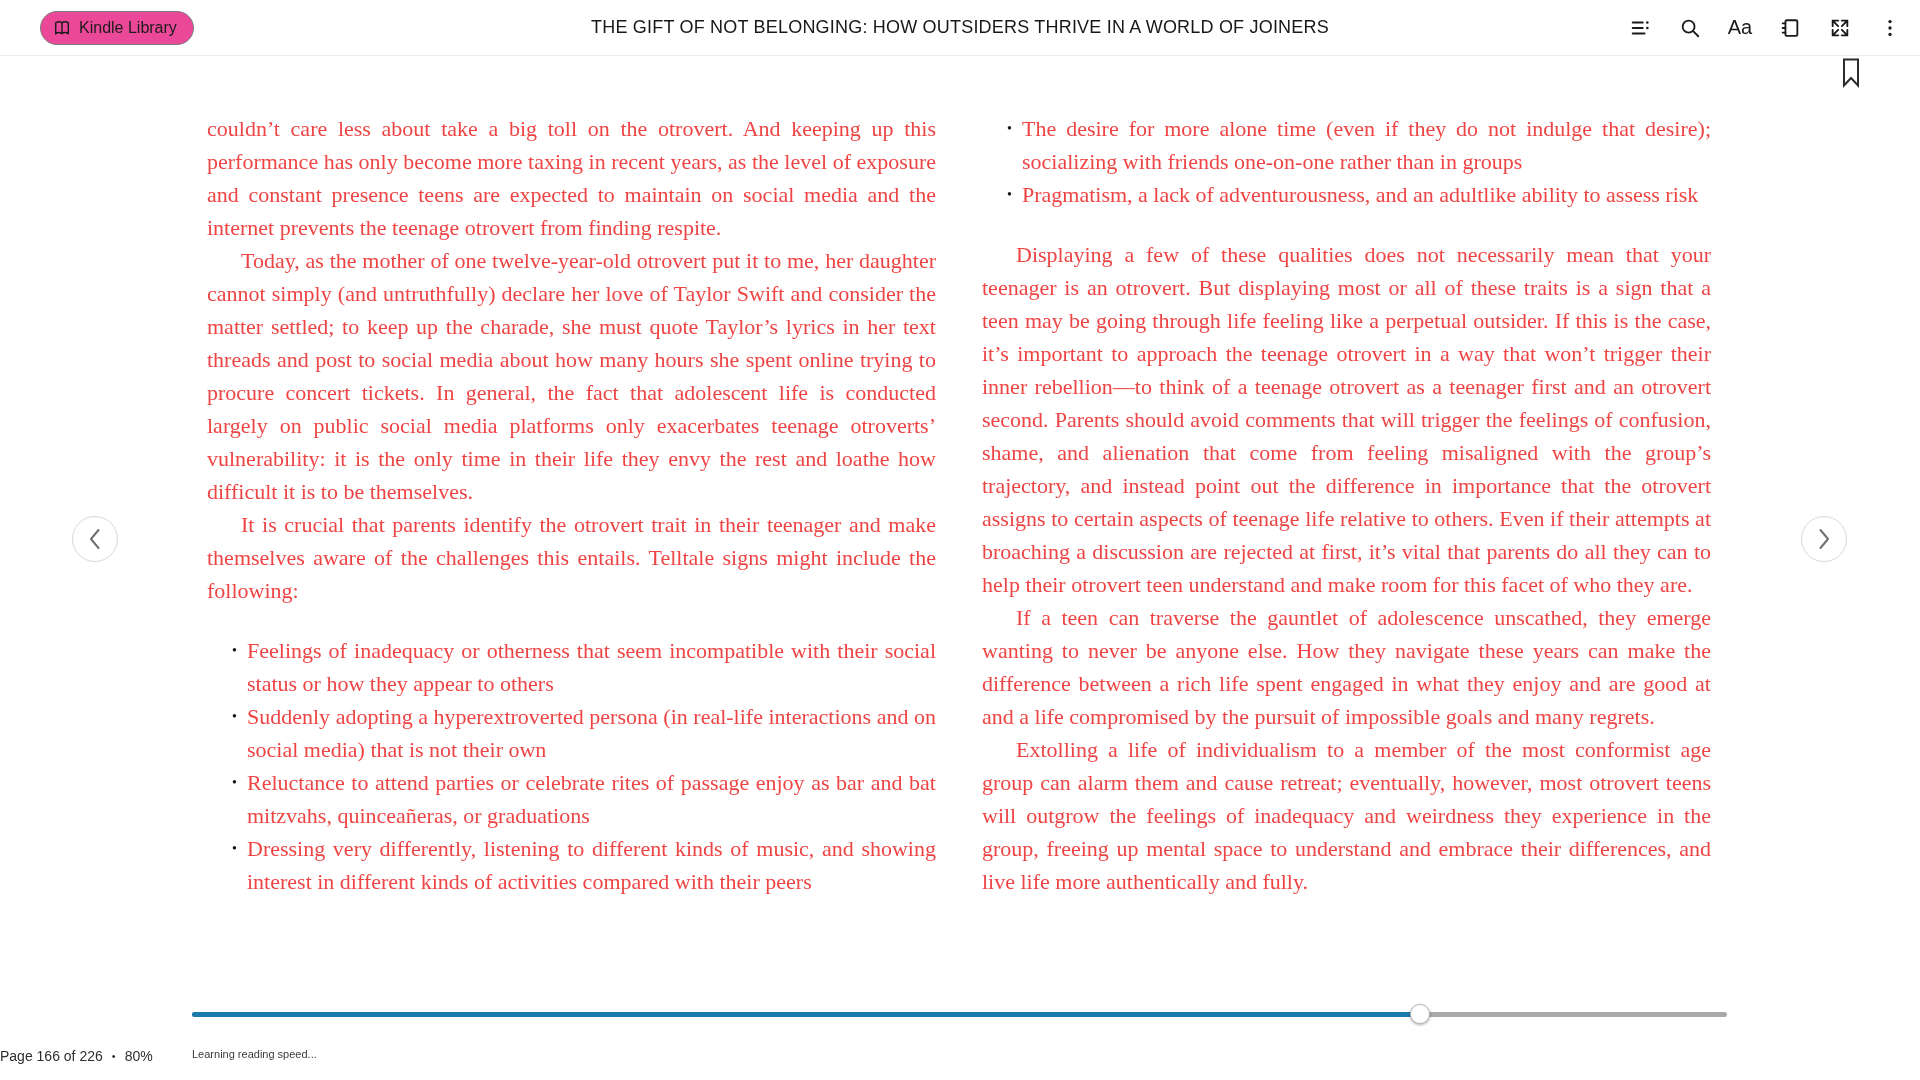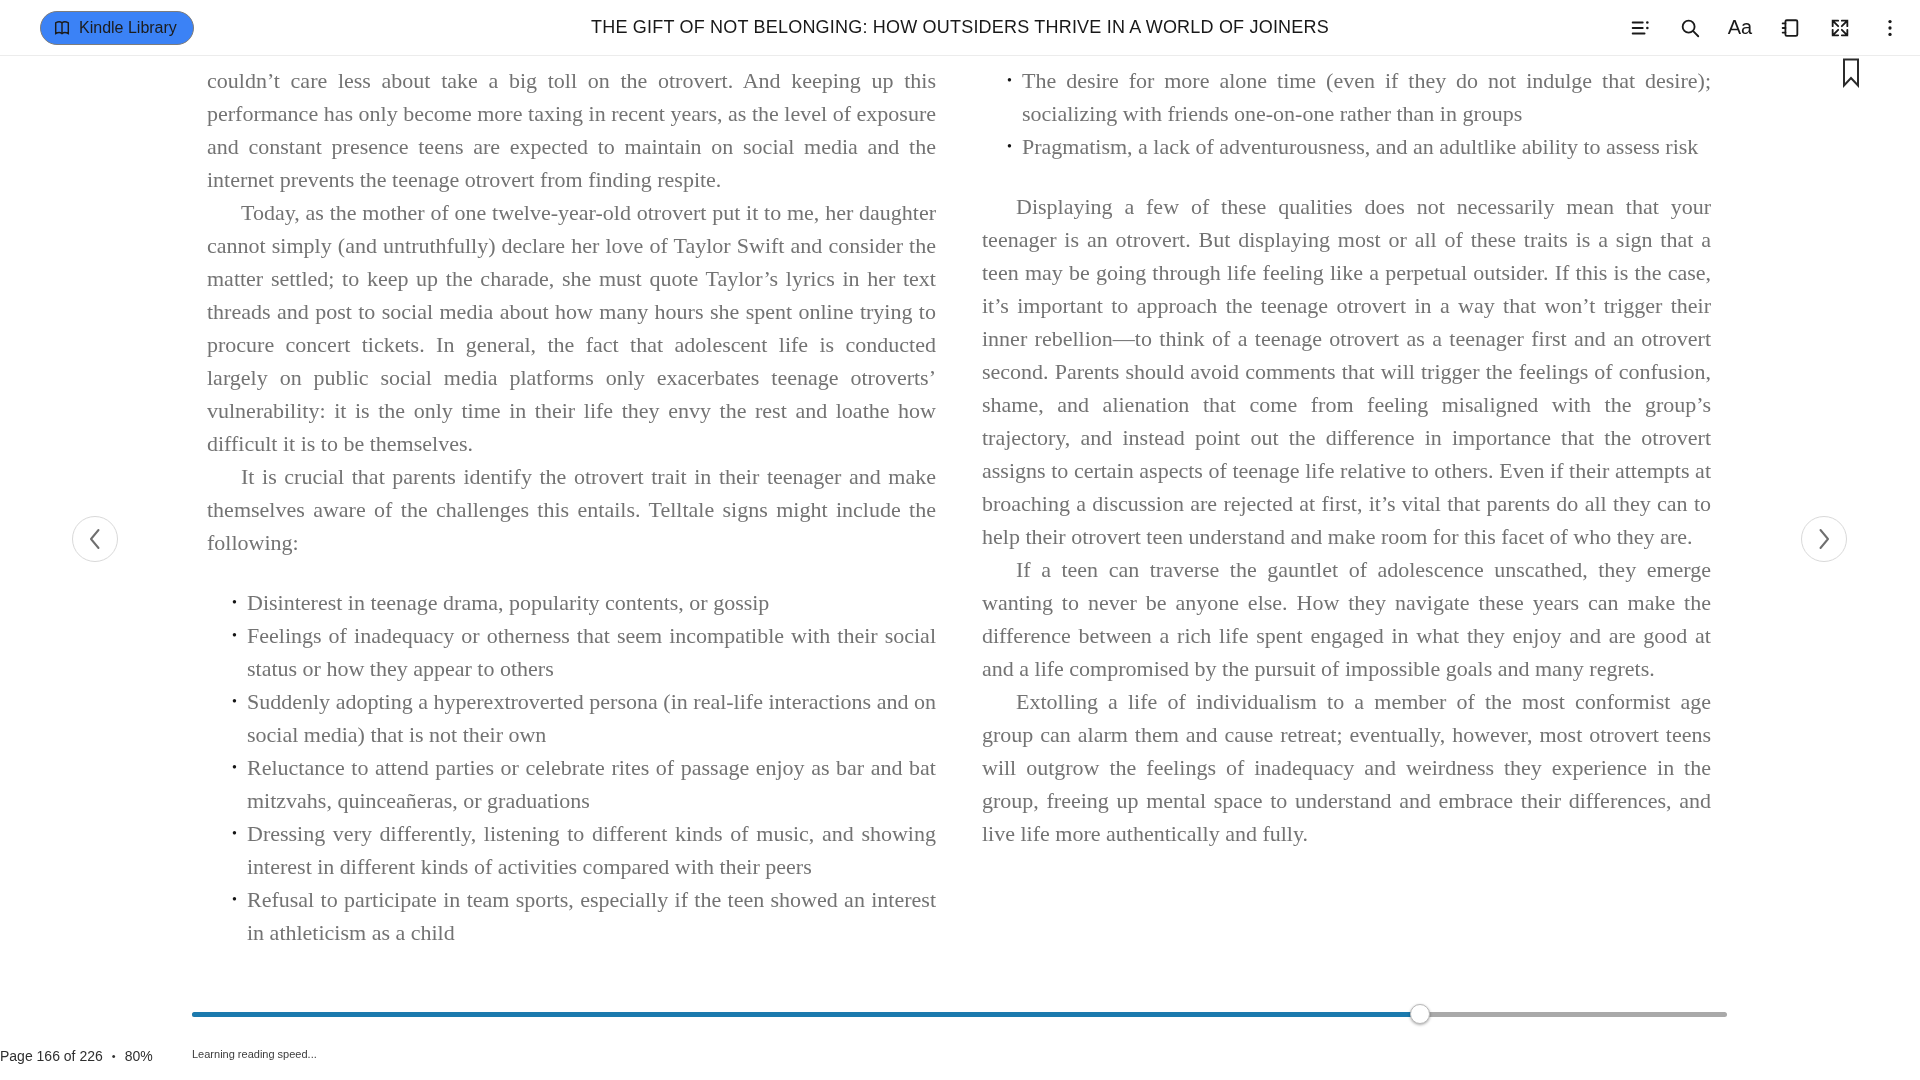--- a/index.html
+++ b/index.html
@@ -11,21 +11,21 @@
 
   
   .topbar {
     position:absolute; top:0; left:0; width:1920px; height:56px;
     display:flex; align-items:center;
     background:#fff; border-bottom:1px solid #ececec;
   }
   .lib-btn {
     margin-left:40px; height:34px; padding:0 16px 0 12px;
     display:flex; align-items:center; gap:8px;
-    background:#3b82f6; border:1px solid #7d7d7d; border-radius:17px;
+    background:#ec4899; border:1px solid #7d7d7d; border-radius:17px;
     font-family:"Liberation Sans", sans-serif; font-size:16px; color:#1c1c1c;
     cursor:pointer;
   }
   .page-title {
     position:absolute; left:50%; transform:translateX(-50%);
     font-size:18px; letter-spacing:.2px; color:#181818; white-space:nowrap;text-align:center;
   }
   .actions {
     margin-left:auto; padding-right:18px;
     display:flex; align-items:center; gap:26px;
@@ -41,21 +41,21 @@
     position:absolute; left:1841px; top:58px; width:20px; height:30px;
     background:transparent; border:none; cursor:pointer; color:#2b2b2b;
   }
 
   
   .columns {
     position:absolute; left:207px; top:64px; width:1505px;
     display:flex; gap:46px;
   }
   .col { width:729px; font-family:"Liberation Serif", serif;
-         font-size:22px; line-height:33px; color:#737373; }
+         font-size:22px; line-height:33px; color:#ef4444;margin-top:48px; }
   .col p { text-align:justify; text-indent:34px; }
   .col-left .paras p:first-of-type { text-indent:0; }
   ul.bullets { list-style:none; padding-left:40px; }
   .col-left ul.bullets { margin-top:27px; }
   .col-right ul.bullets { margin-bottom:27px; }
   ul.bullets li { position:relative; text-align:justify; }
   ul.bullets li::before {
     content:"•"; position:absolute; left:-15px; top:0;
     font-size:14px; line-height:33px; color:#141414;
   }
@@ -156,26 +156,24 @@
 <main class="columns">
   <section class="col col-left">
     <div class="paras">
 
     <p class="para">couldn’t care less about take a big toll on the otrovert. And keeping up this performance has only become more taxing in recent years, as the level of exposure and constant presence teens are expected to maintain on social media and the internet prevents the teenage otrovert from finding respite.</p>
         <p class="para">Today, as the mother of one twelve-year-old otrovert put it to me, her daughter cannot simply (and untruthfully) declare her love of Taylor Swift and consider the matter settled; to keep up the charade, she must quote Taylor’s lyrics in her text threads and post to social media about how many hours she spent online trying to procure concert tickets. In general, the fact that adolescent life is conducted largely on public social media platforms only exacerbates teenage otroverts’ vulnerability: it is the only time in their life they envy the rest and loathe how difficult it is to be themselves.</p>
         <p class="para">It is crucial that parents identify the otrovert trait in their teenager and make themselves aware of the challenges this entails. Telltale signs might include the following:</p>
       </div>
     <ul class="bullets">
 
-    <li class="bullet">Disinterest in teenage drama, popularity contents, or gossip</li>
         <li class="bullet">Feelings of inadequacy or otherness that seem incompatible with their social status or how they appear to others</li>
         <li class="bullet">Suddenly adopting a hyperextroverted persona (in real-life interactions and on social media) that is not their own</li>
         <li class="bullet">Reluctance to attend parties or celebrate rites of passage enjoy as bar and bat mitzvahs, quinceañeras, or graduations</li>
         <li class="bullet">Dressing very differently, listening to different kinds of music, and showing interest in different kinds of activities compared with their peers</li>
-        <li class="bullet">Refusal to participate in team sports, especially if the teen showed an interest in athleticism as a child</li>
       </ul>
   </section>
 
   <section class="col col-right">
     <ul class="bullets">
 
     <li class="bullet">The desire for more alone time (even if they do not indulge that desire); socializing with friends one-on-one rather than in groups</li>
         <li class="bullet">Pragmatism, a lack of adventurousness, and an adultlike ability to assess risk</li>
       </ul>
     <div class="paras">

